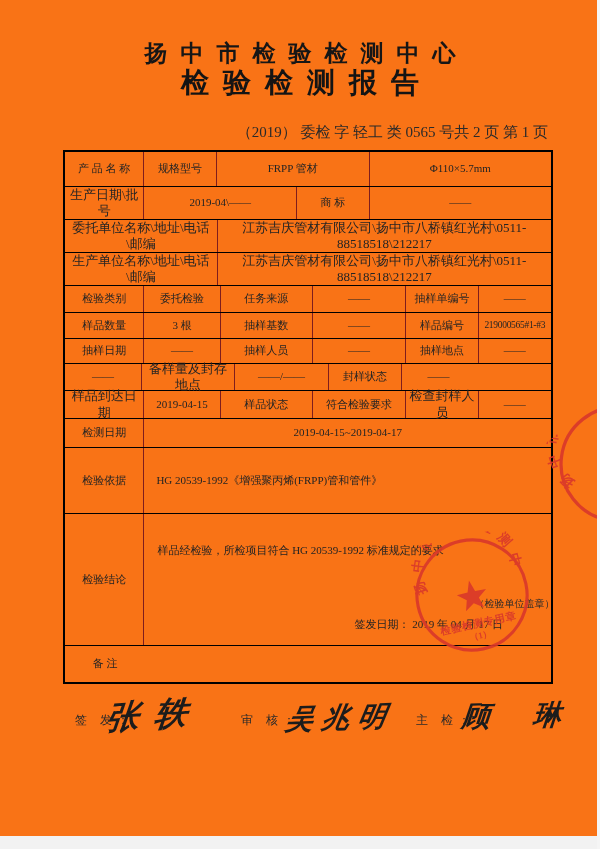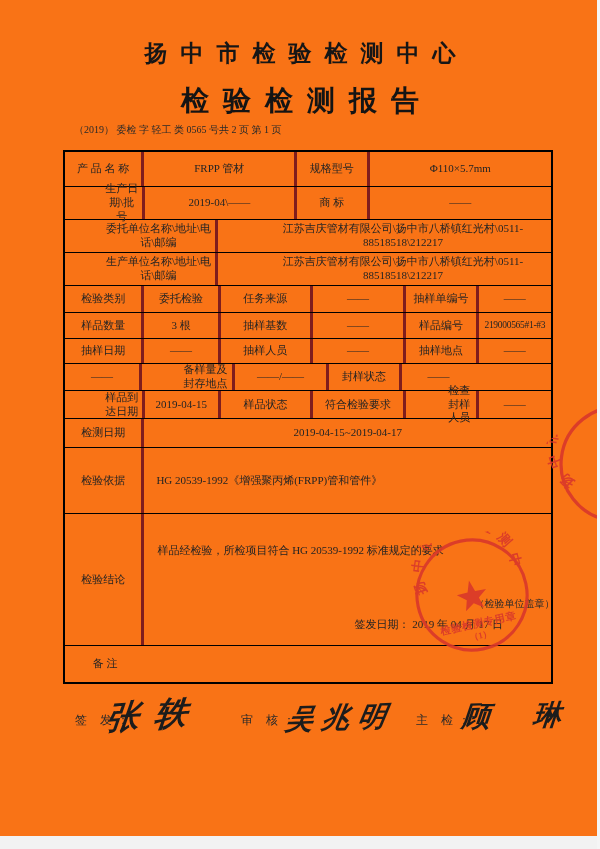--- a/index.html
+++ b/index.html
@@ -17,45 +17,45 @@
     position:absolute; top:0; bottom:0; right:0; width:3px;
     background:#f5f5f5;
   }
   
   .org-title {
     position:absolute; top:38px; left:0; width:100%;
     text-align:center; font-size:23px; font-weight:bold;
     letter-spacing:13px; text-indent:13px; color:#161616;
   }
   .report-title {
-    position:absolute; top:82px; left:0; width:100%;
+    position:absolute; top:64px; left:0; width:100%;
     text-align:center; font-size:28px; font-weight:bold;
     letter-spacing:14px; text-indent:14px; color:#141414;
   }
   .doc-line {
     position:absolute; top:123px; left:74px; right:52px;
-    display:flex; justify-content:flex-start; align-items:baseline;
-    font-size:10px; color:#2a2a2a;
+    display:flex; justify-content:flex-end; align-items:baseline;
+    font-size:15px; color:#2a2a2a;
   }
   
   .report-table {
     position:absolute; left:63px; top:150px; width:490px;
     border:2px solid #000; background:transparent;
   }
   .trow { display:flex; width:100%; border-bottom:1px solid #000; }
   .trow:last-child { border-bottom:none;font-family:Liberation Serif, serif; }
   .cell {
-    border-right:3px solid #7f1d1d;
+    border-right:1px solid #7f1d1d;
     display:flex; align-items:center; justify-content:center;
     font-size:11px; color:#242424; text-align:center;
     padding:1px 3px; line-height:1.25;
   }
   .cell:last-child { border-right:none; }
   .cell.left { justify-content:flex-start; text-align:center; padding-left:12px; }
-  .cell.small { font-size:11px;padding-left:40px; }
+  .cell.small { font-size:13px; }
   .cell.tiny { font-size:9.5px; letter-spacing:-0.3px; }
   
   .h35{height:35px} .h33{height:33px} .h27{height:27px} .h26{height:26px}
   .h25{height:25px} .h28{height:28px} .h29{height:29px} .h66{height:66px}
   .h132{height:132px} .h36{height:36px}
   
   .w80{width:80px} .w154{width:154px} .w73{width:73px} .w183{width:183px}
   .w336{width:336px} .w77{width:77px} .w93{width:93px} .w94{width:94px}
   .w410{width:410px}
   
@@ -91,22 +91,22 @@
   <div class="report-title">检验检测报告</div>
   <div class="doc-line">
     <span>（2019） 委检 字 轻工 类 0565 号</span>
     <span>共 2 页 第 1 页</span>
   </div>
 
   <div class="report-table">
 
     <div class="trow h35">
       <div class="cell w80">产 品 名 称</div>
+      <div class="cell w73">规格型号</div>
       <div class="cell w154">FRPP 管材</div>
-      <div class="cell w73">规格型号</div>
       <div class="cell w183">Φ110×5.7mm</div>
     </div>
 
     <div class="trow h33">
       <div class="cell w80 small">生产日期\批号</div>
       <div class="cell w154">2019-04\——</div>
       <div class="cell w73">商    标</div>
       <div class="cell w183">——</div>
     </div>
 

